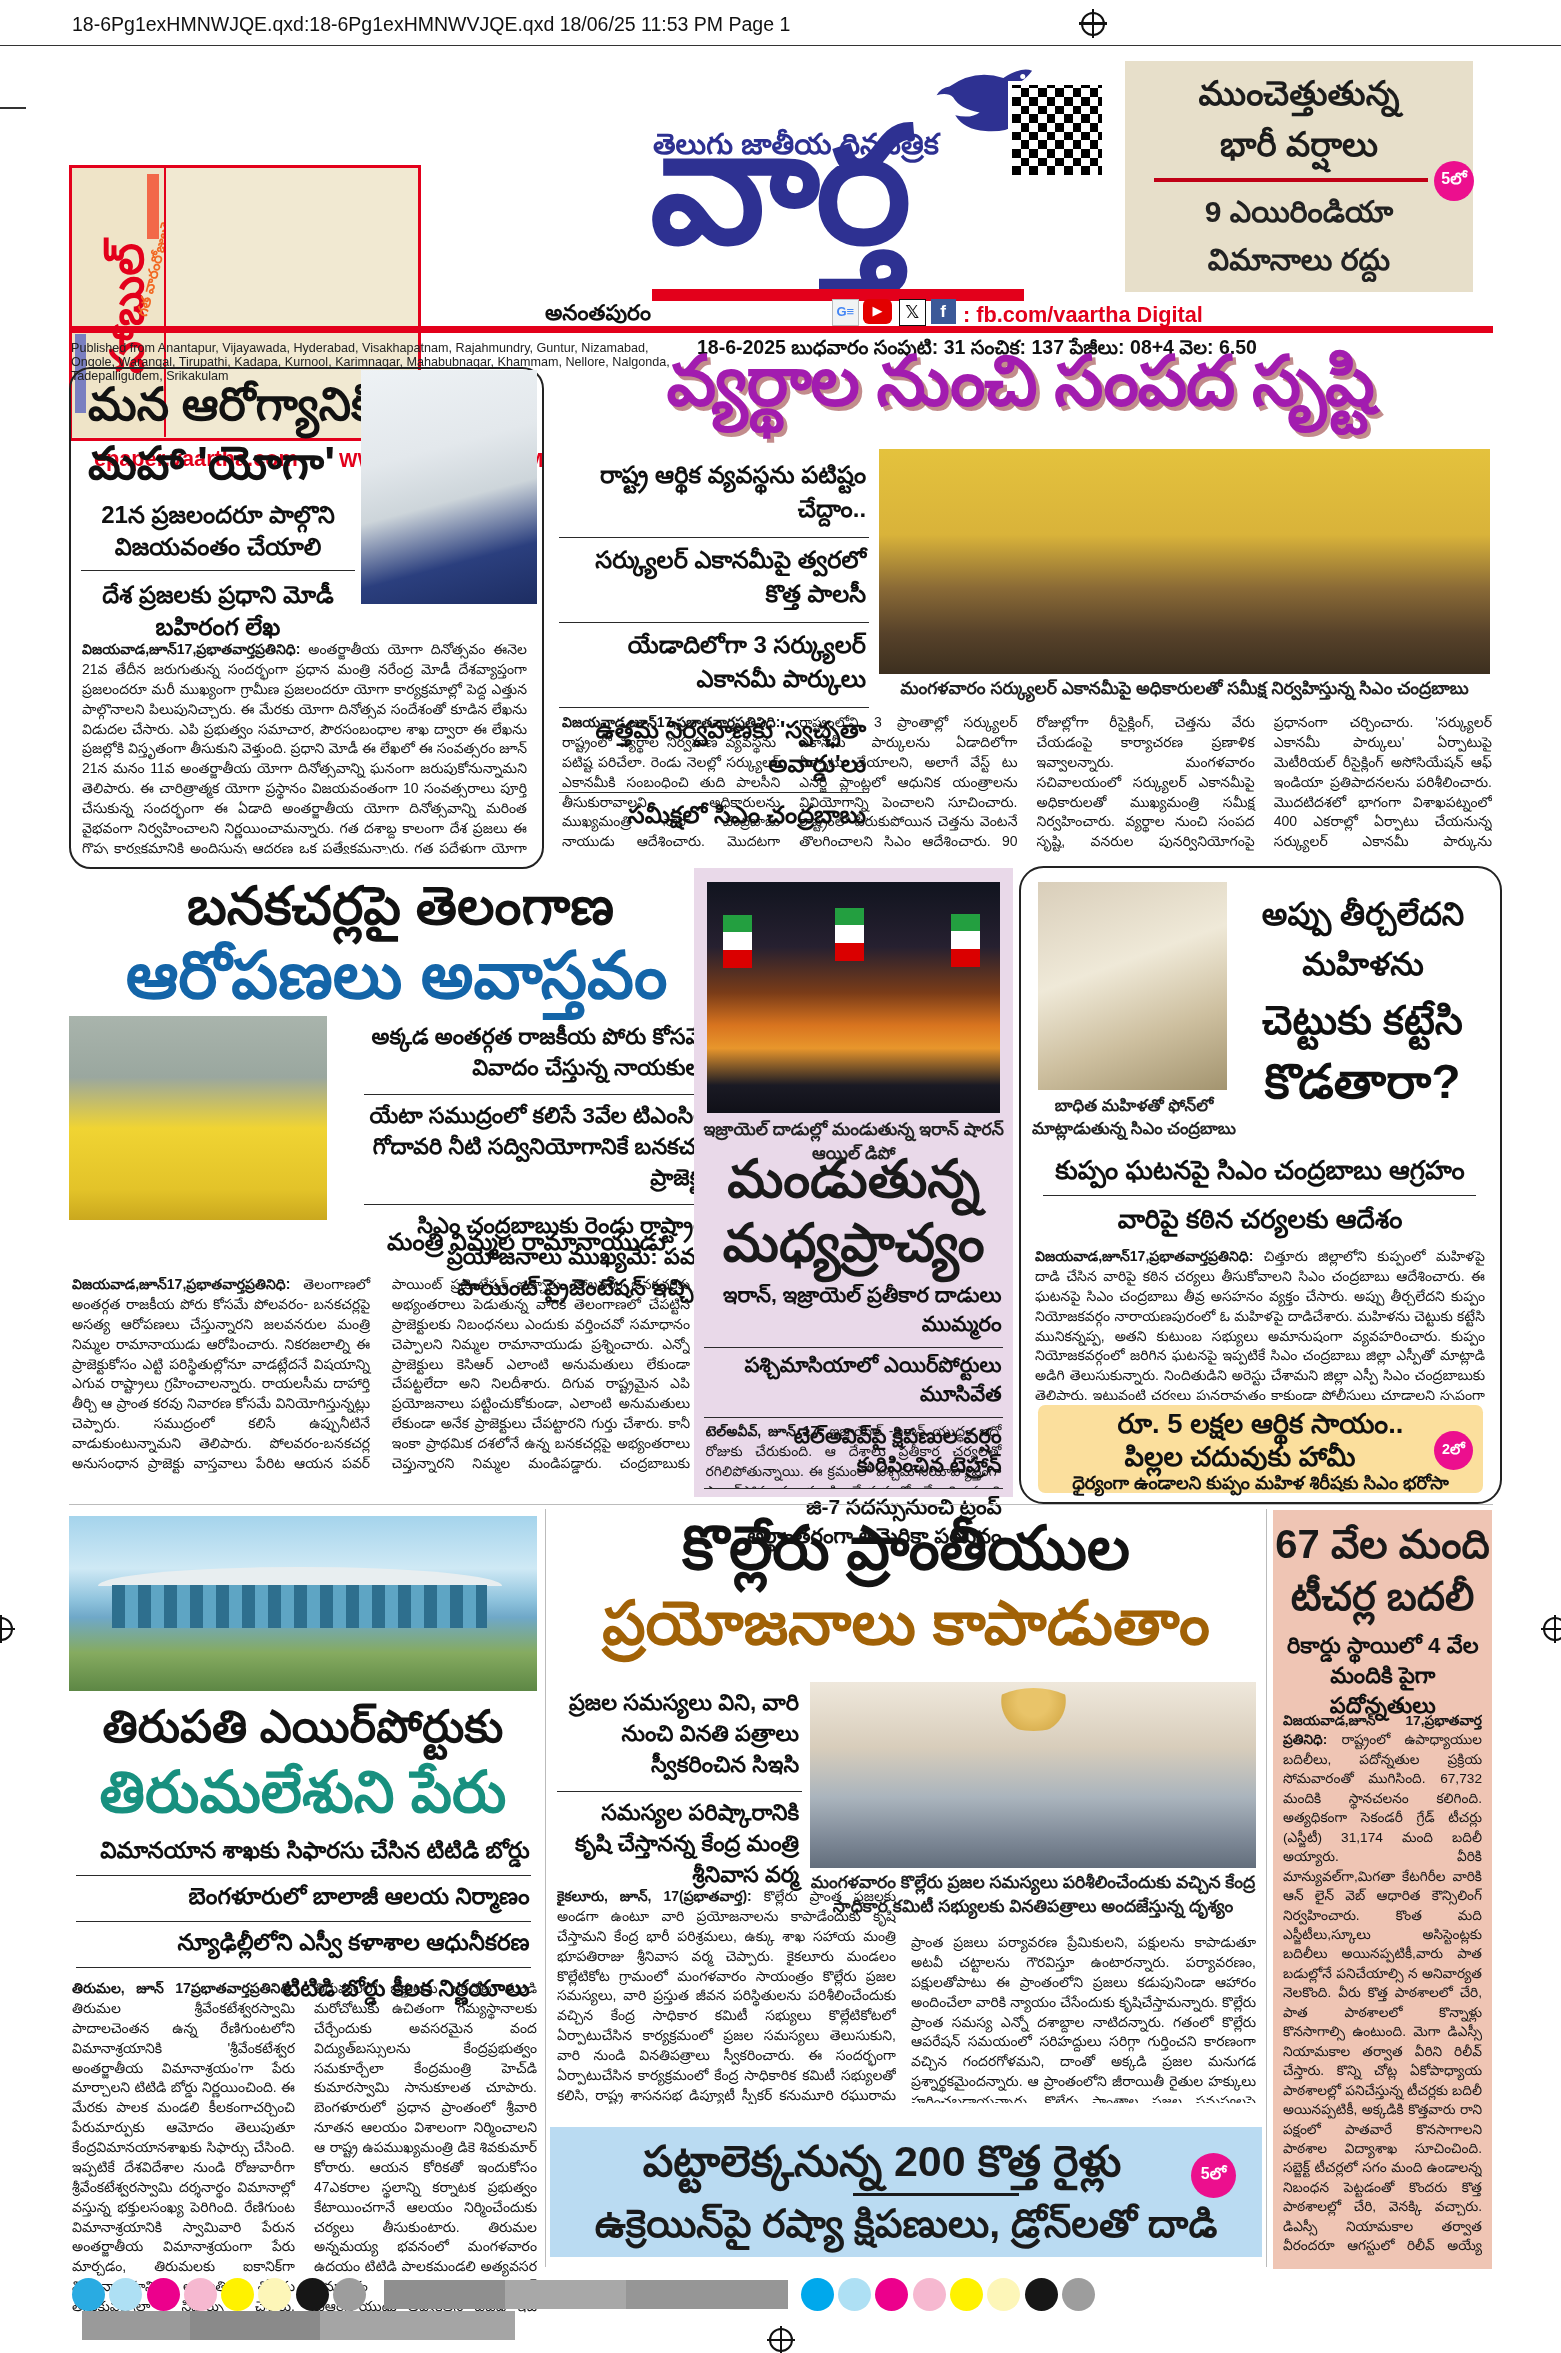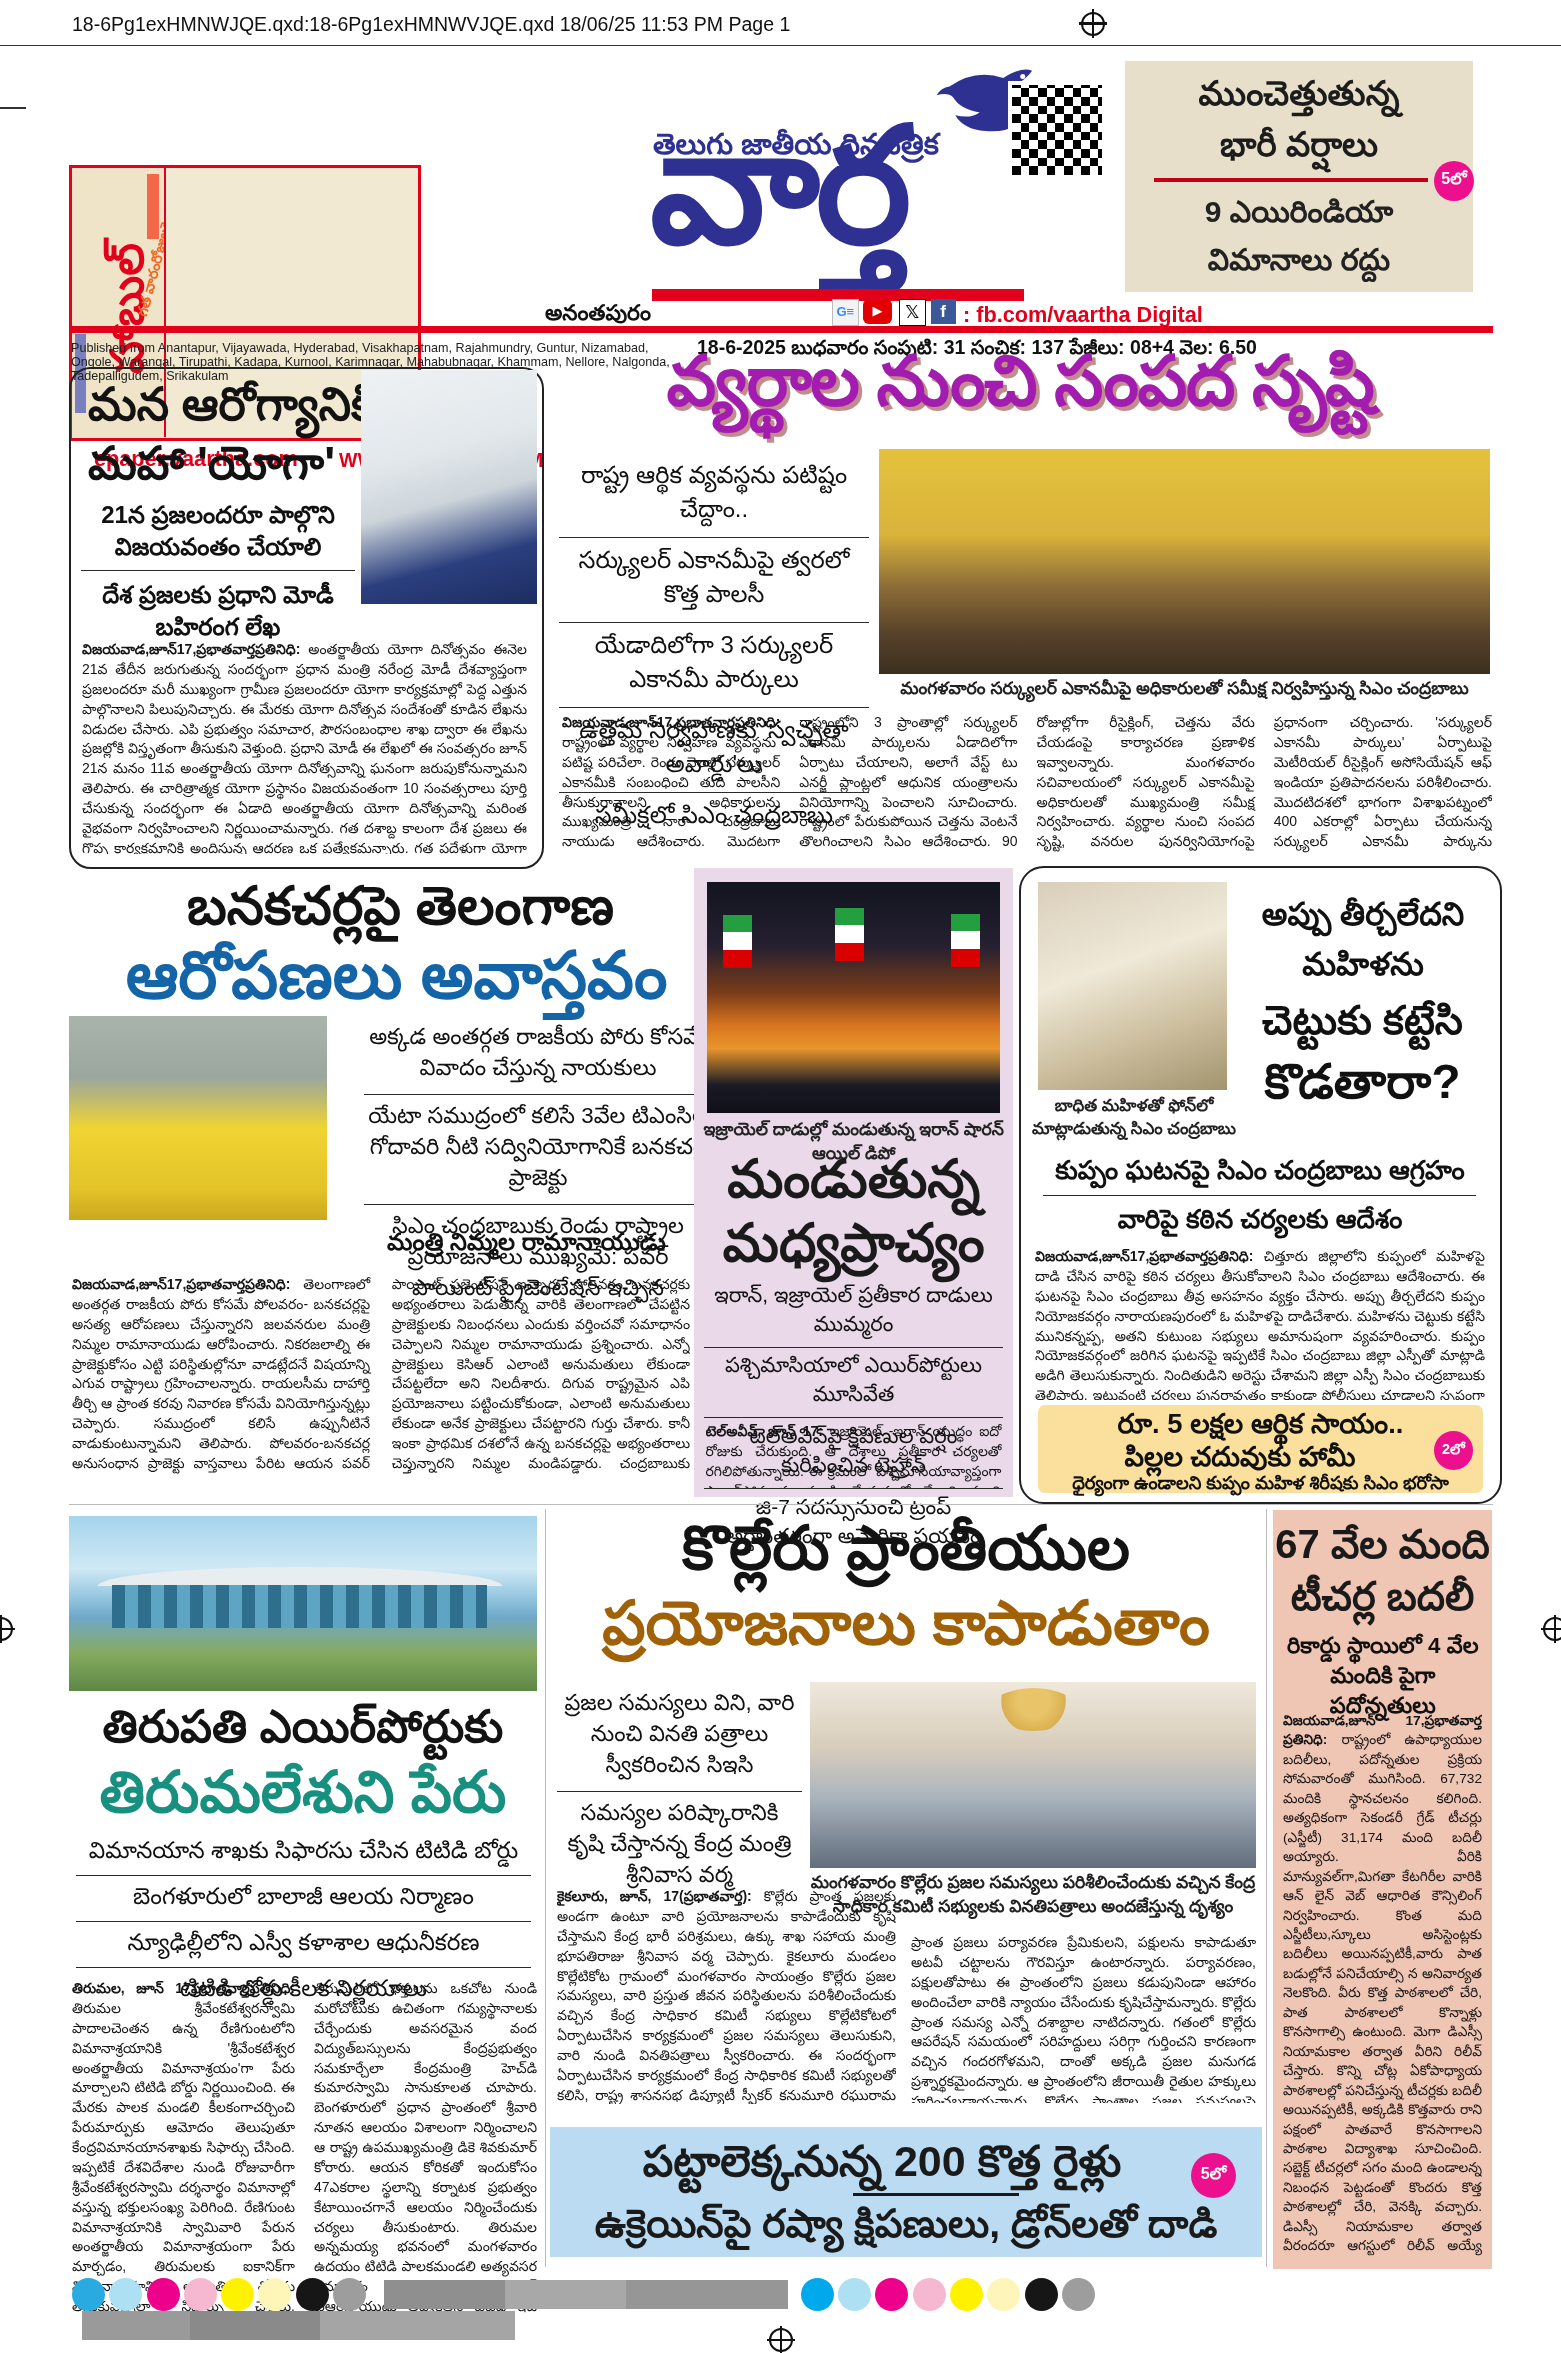--- a/index.html
+++ b/index.html
@@ -5,21 +5,21 @@
   html,body{margin:0;padding:0;background:#fff;}
   #page{position:relative;width:1561px;height:2354px;background:#fff;overflow:hidden;
         font-family:"Liberation Sans","DejaVu Sans",sans-serif;color:#111;}
   .abs{position:absolute;}
   .b{font-weight:bold;}
   .ctr{text-align:center;}
   .red{color:#e3001b;}
   .bt{font-size:14px;line-height:1.42;text-align:justify;color:#141414;}
   .dl{font-weight:bold;margin-top:9px;}
   .cap{font-weight:bold;text-align:center;color:#222;}
-  .deck>div{padding:8px 2.9px;border-bottom:1.4px solid #2a2a2a;font-weight:normal;text-align:center;}
+  .deck>div{padding:8px 2.9px;border-bottom:1.4px solid #2a2a2a;font-weight:bold;text-align:right;}
   .deck>div:last-child{border-bottom:none;}
   .hl{background:#2a2a2a;height:1.4px;}
   .badge{background:#ec0f8e;color:#fff;border-radius:50%;display:flex;align-items:center;justify-content:center;font-weight:bold;}
   .reg{border:2.2px solid #111;border-radius:50%;background:#fff;}
   .reg:before{content:"";position:absolute;left:50%;top:-4.3px;bottom:-4.3px;width:2.2px;margin-left:-1.1px;background:#111;}
   .reg:after{content:"";position:absolute;top:50%;left:-4.3px;right:-4.3px;height:2.2px;margin-top:-1.1px;background:#111;}
   .ph{background-size:cover;}
   .dot{width:33px;height:33px;border-radius:50%;display:inline-block;margin-right:4.3px;vertical-align:middle;}
 </style>
 </head>

